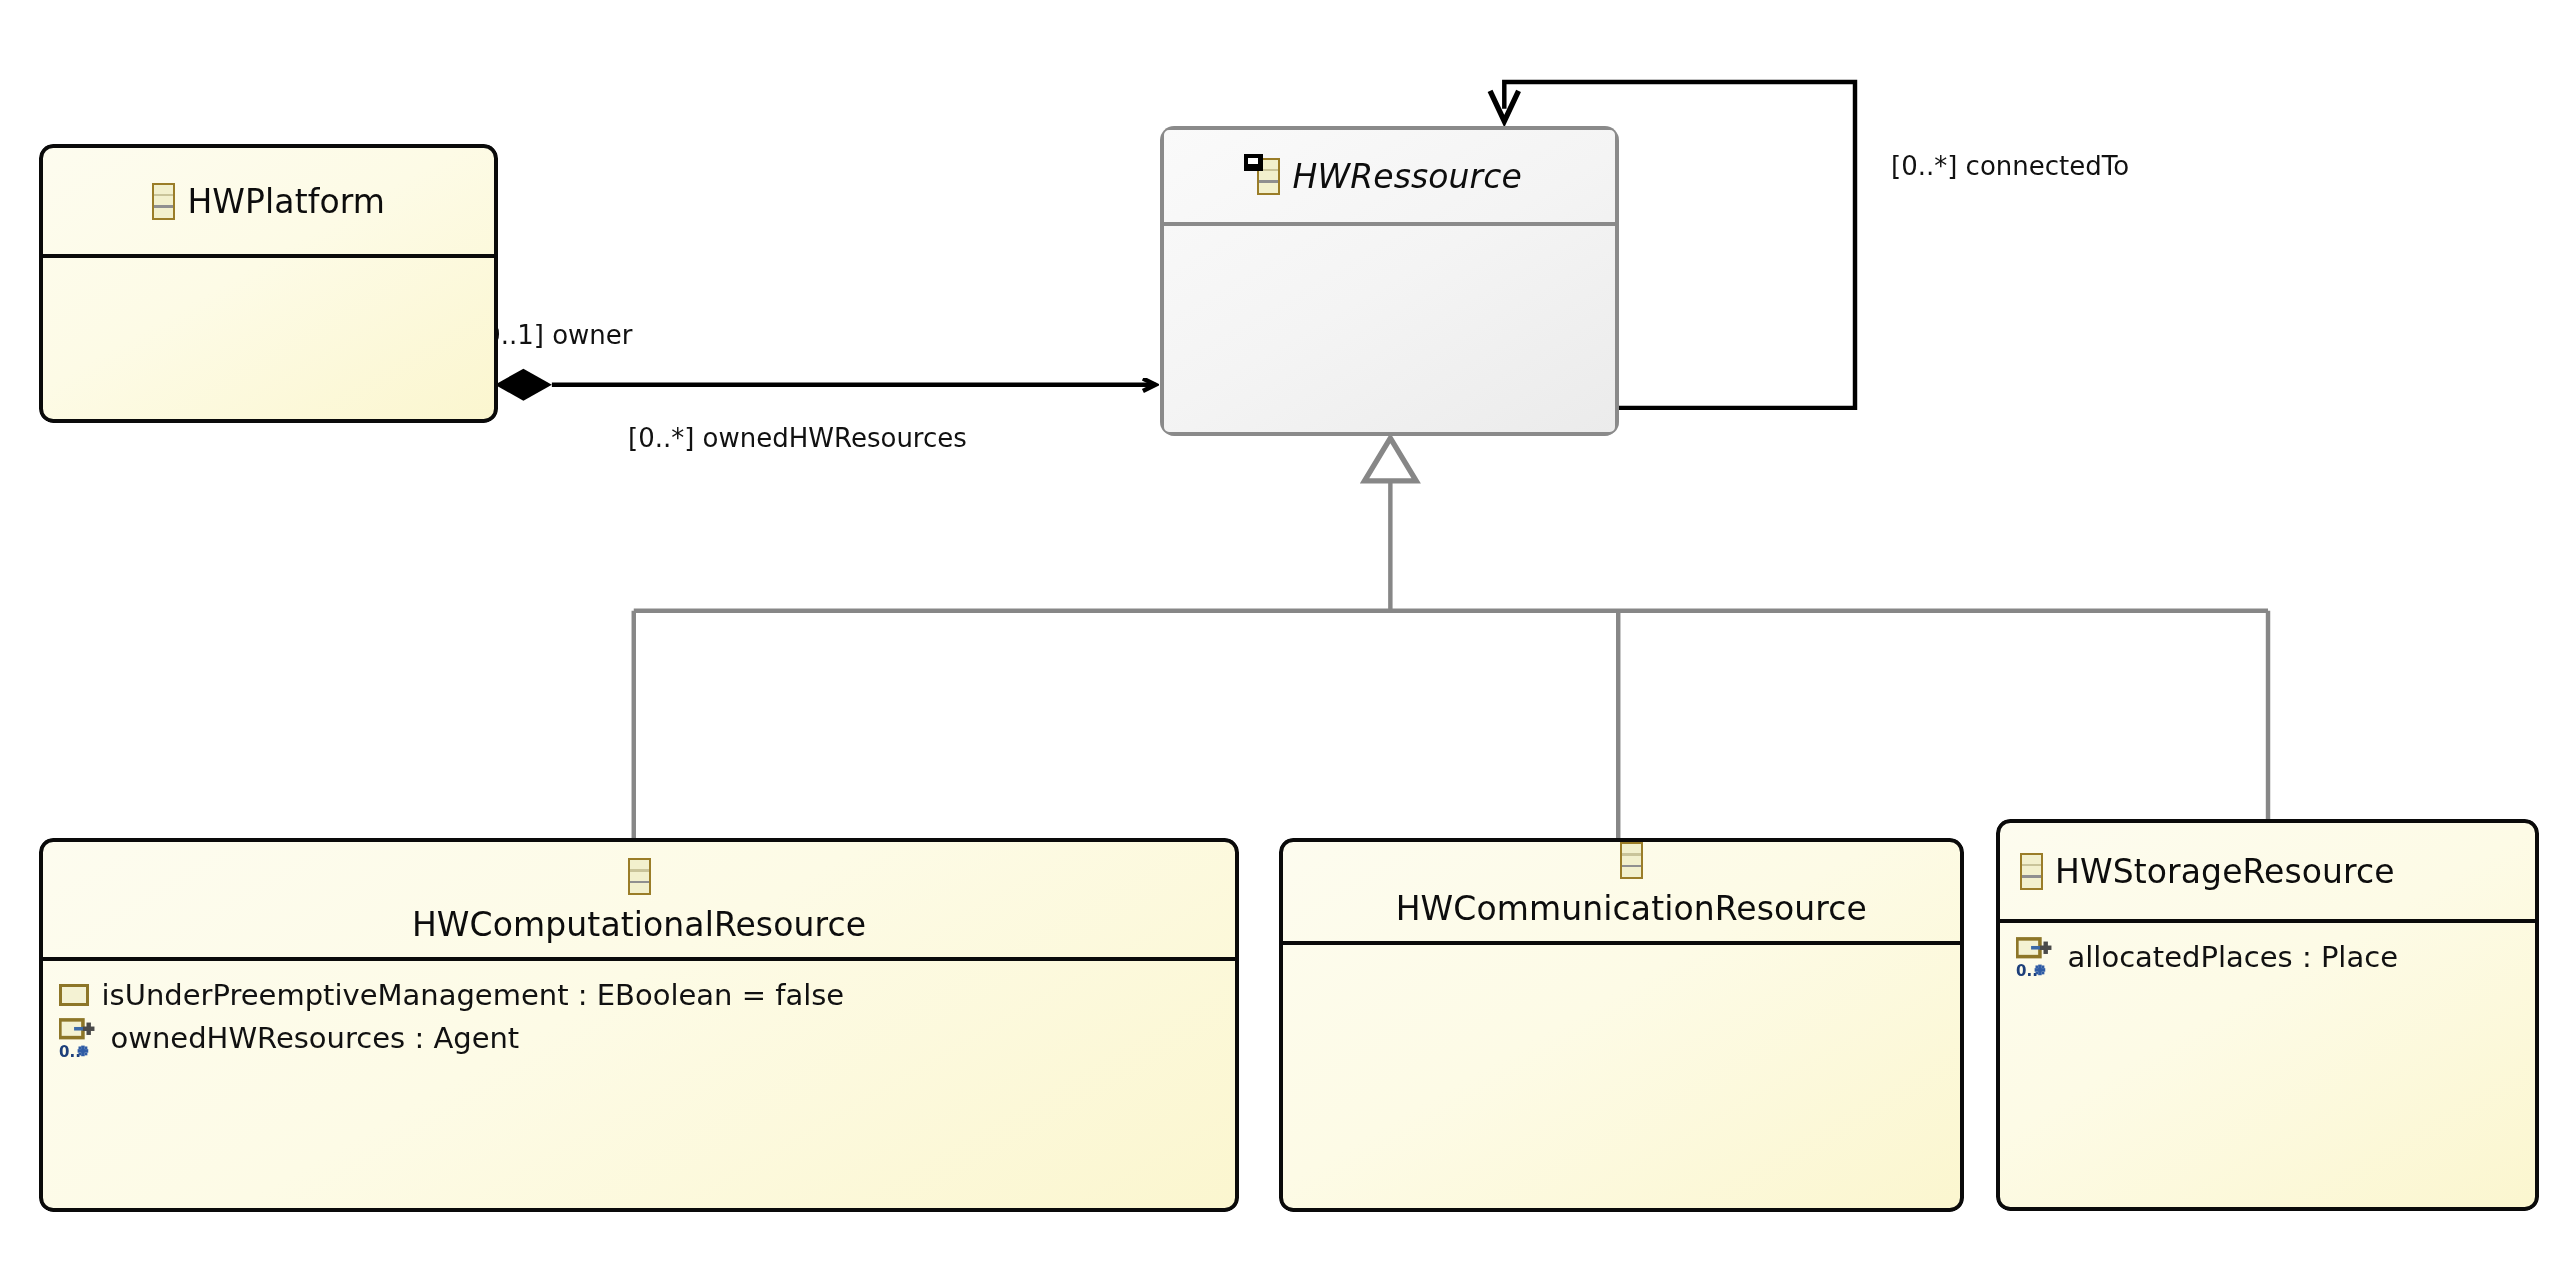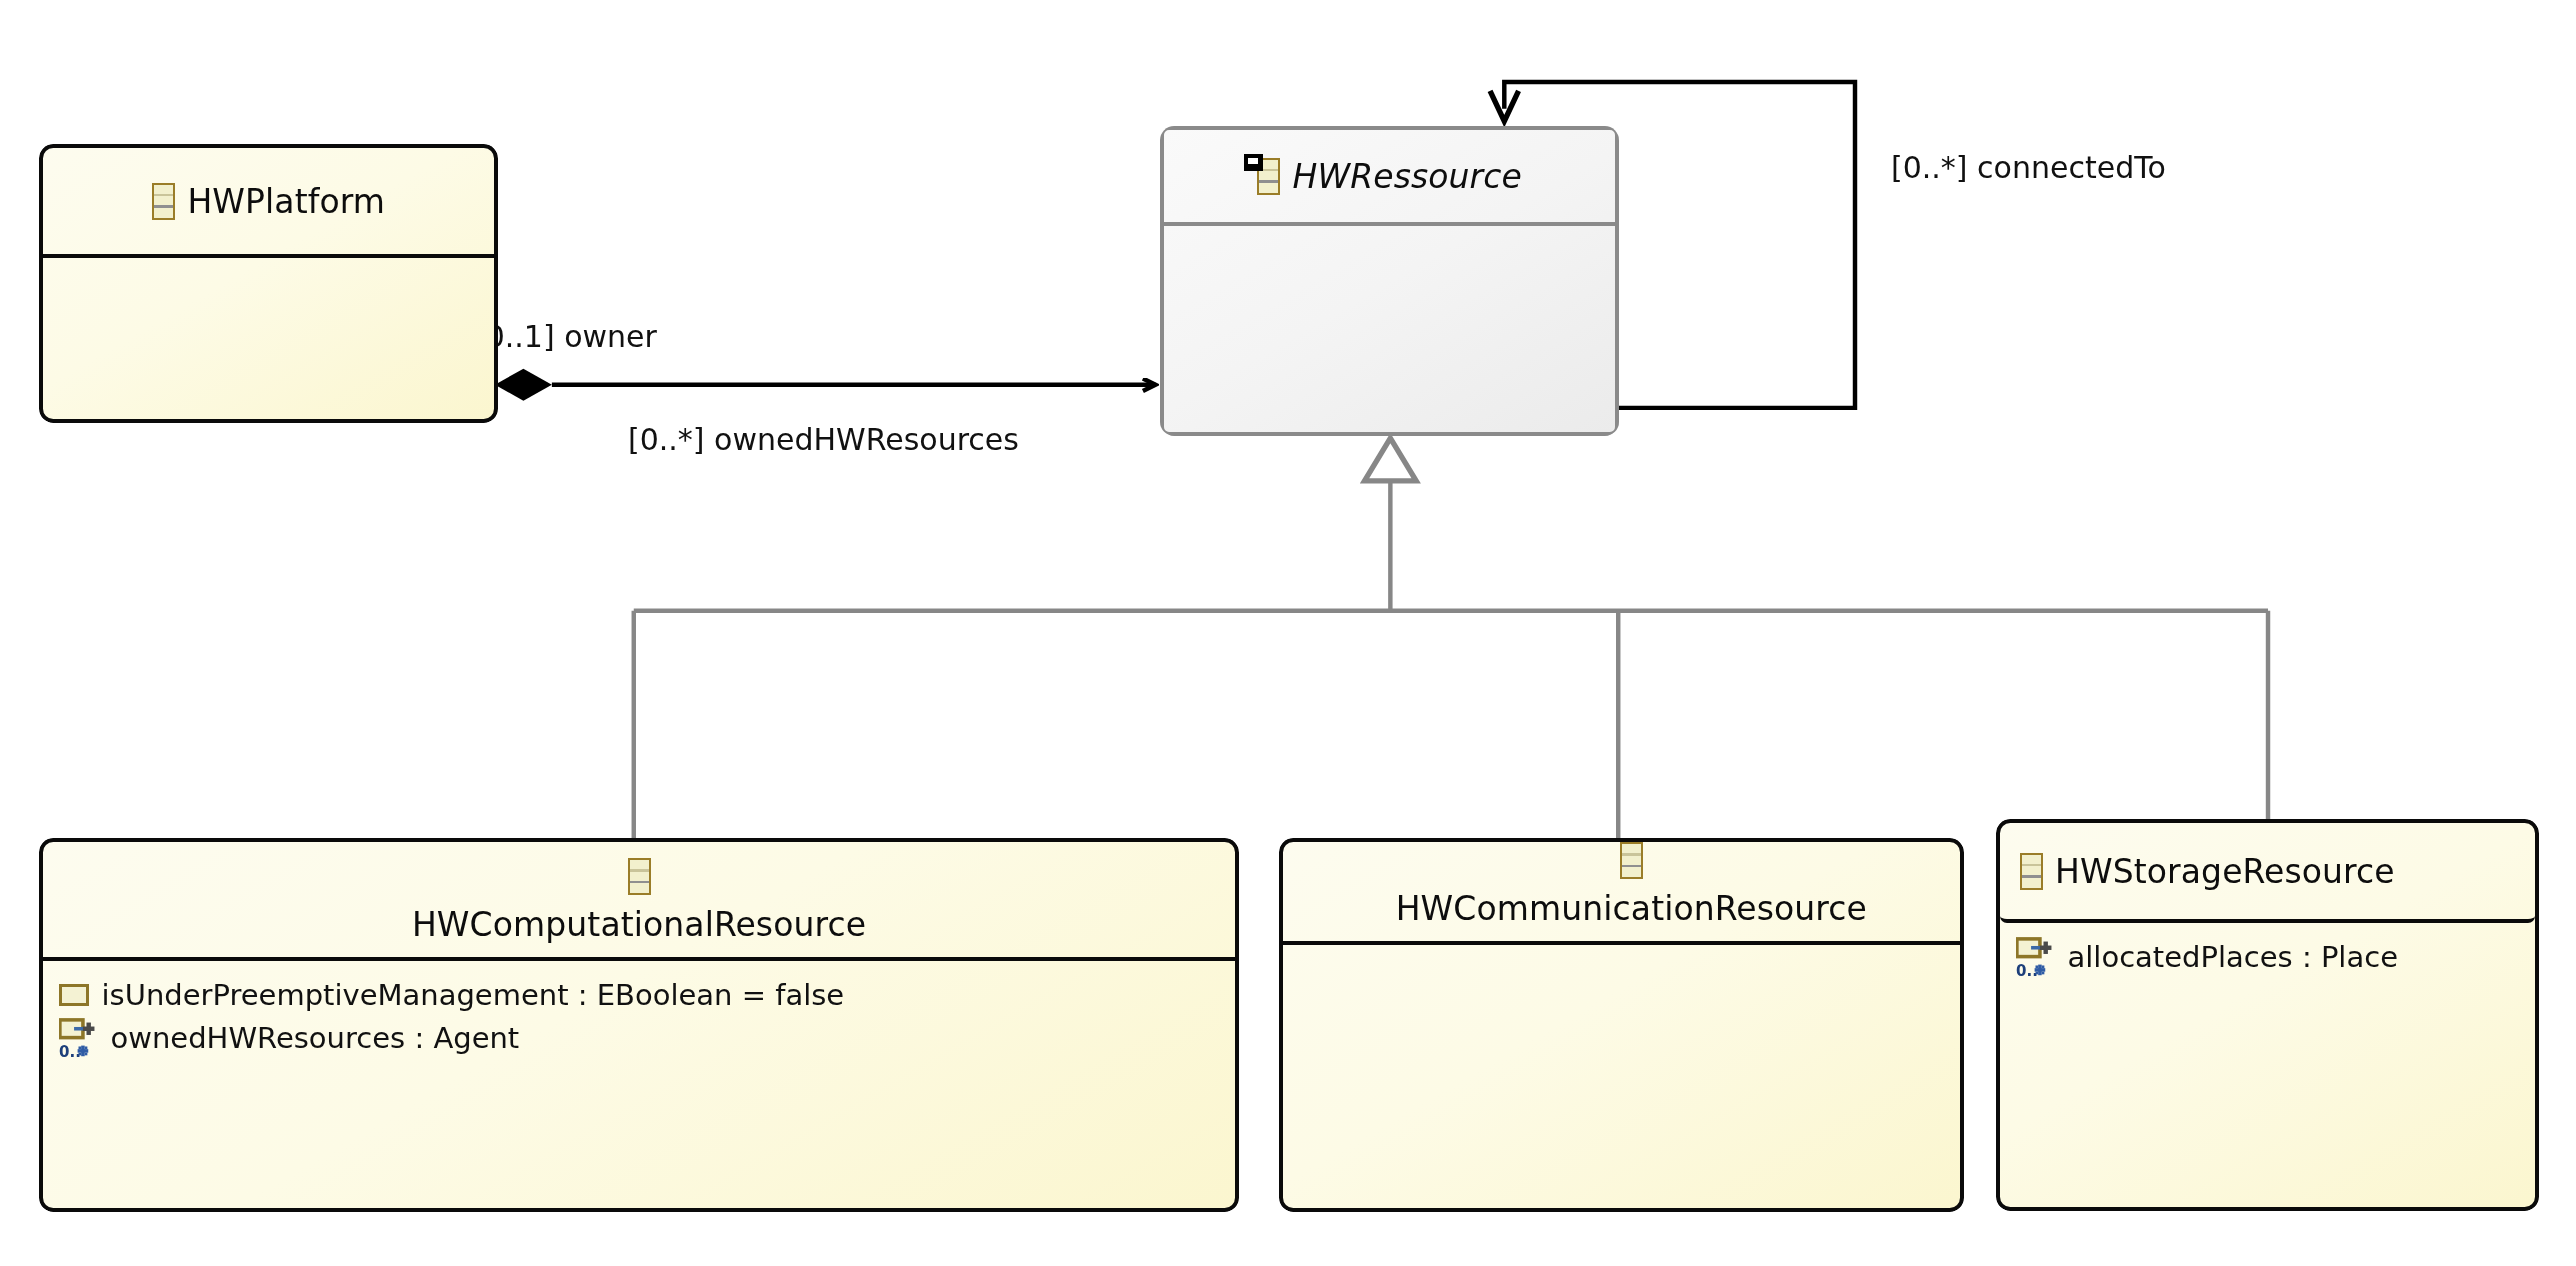--- a/index.html
+++ b/index.html
@@ -171,21 +171,21 @@
     top: 0;
     width: 2576px;
     height: 1267px;
     z-index: 5;
     pointer-events: none;
   }
 
   
   .edge-label {
     position: absolute;
-    font-size: 30px;
+    font-size: 26px;
     color: #111111;
     white-space: nowrap;
     line-height: 1;
     z-index: 6;
   }
 </style>
 </head>
 <body>
 
 <div id="canvas">
@@ -298,21 +298,21 @@
         <span class="icon icon-eclass"></span>
         <span class="title-text">HWCommunicationResource</span>
       </div>
       <div class="features"></div>
     </div>
   </div>
 
   <div class="node" style="left:1996px; top:819px; width:543px; height:392px; z-index:10;">
     <div class="shadow"></div>
     <div class="body">
-      <div class="titlebar left" style="height:100px;border-radius:7px;">
+      <div class="titlebar left" style="height:100px;">
         <span class="icon icon-eclass"></span>
         <span class="title-text">HWStorageResource</span>
       </div>
       <div class="features">
         <div class="feature">
           <span class="icon icon-ereference">
             <svg width="39" height="41" viewBox="0 0 44 46">
               <rect x="1" y="2" width="26" height="20" fill="#f4f2d3" stroke="#8d7628" stroke-width="4"></rect>
               <rect x="17" y="10" width="17" height="4" fill="#3b6aa8"></rect>
               <g fill="#4a4a4a">

